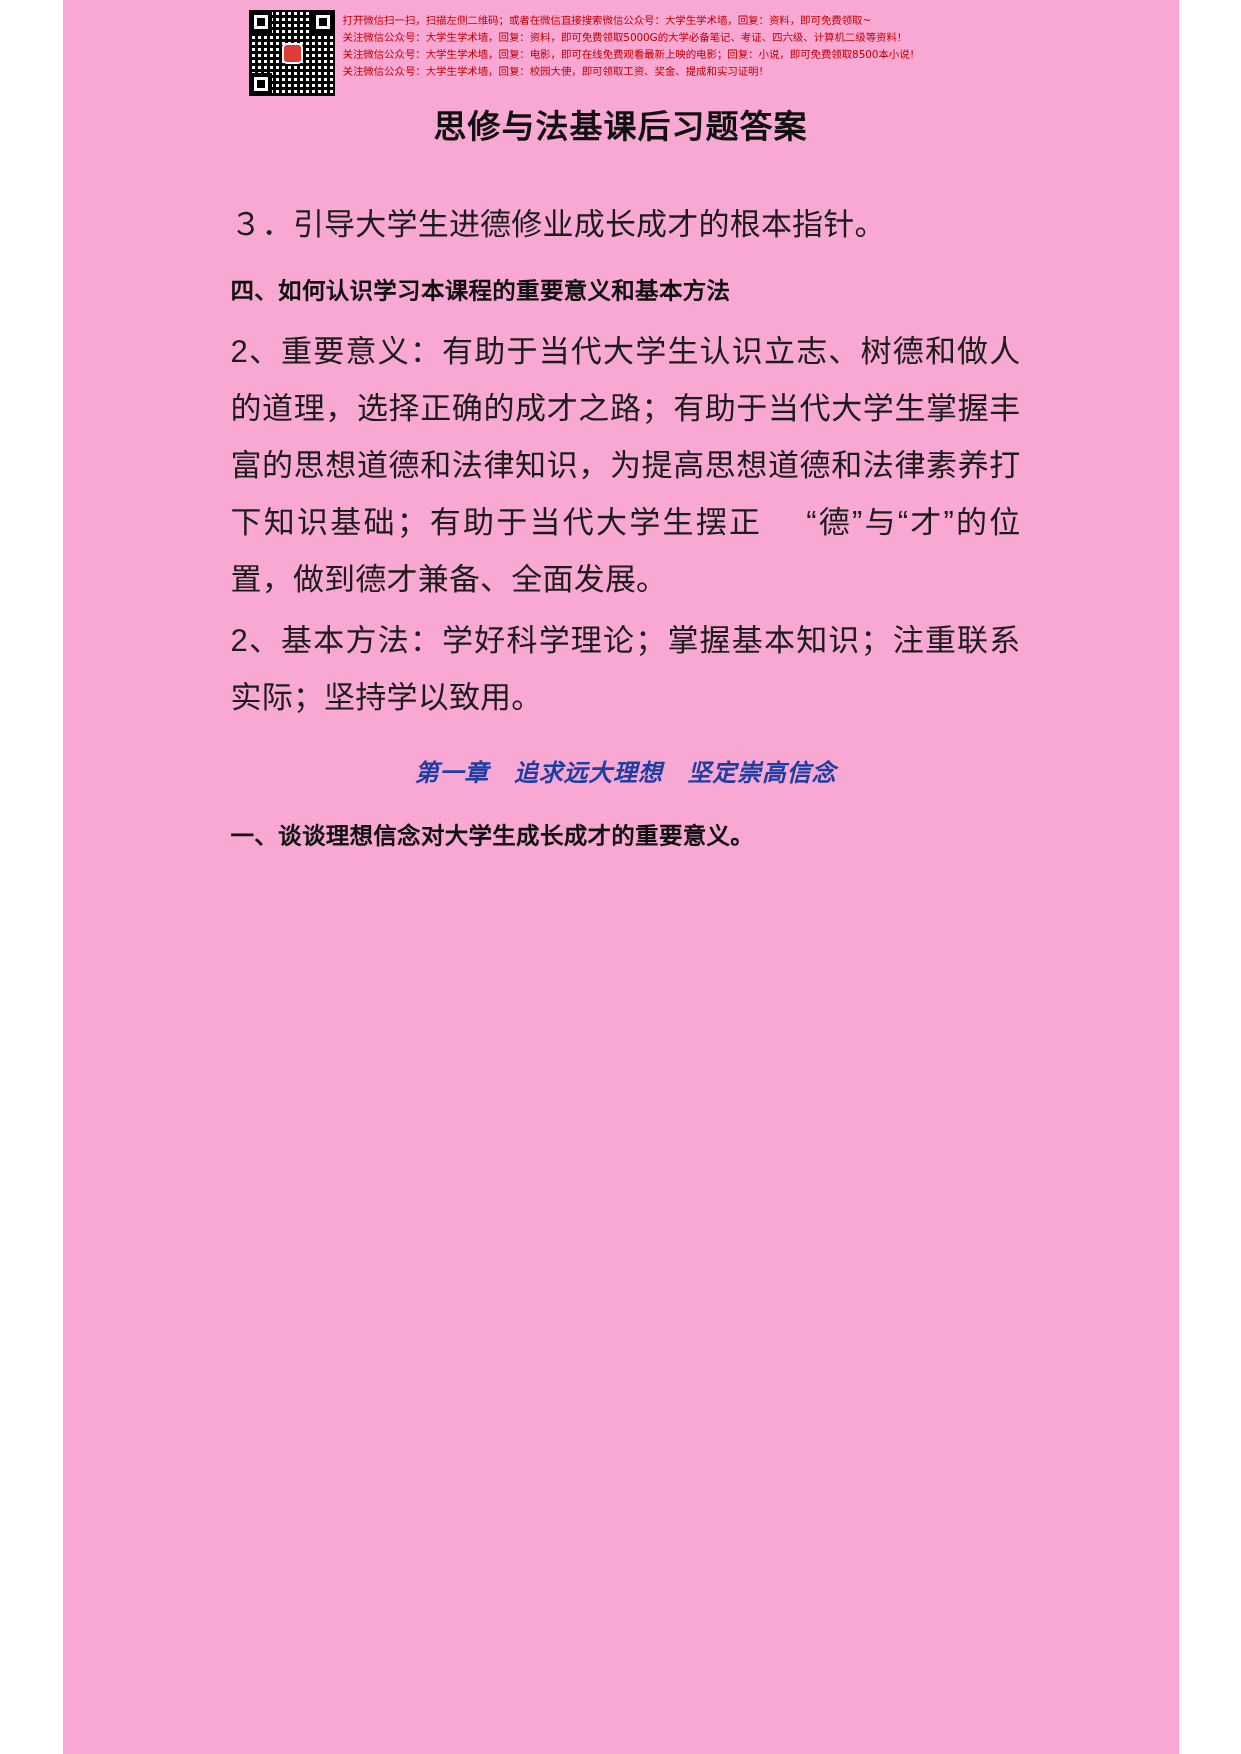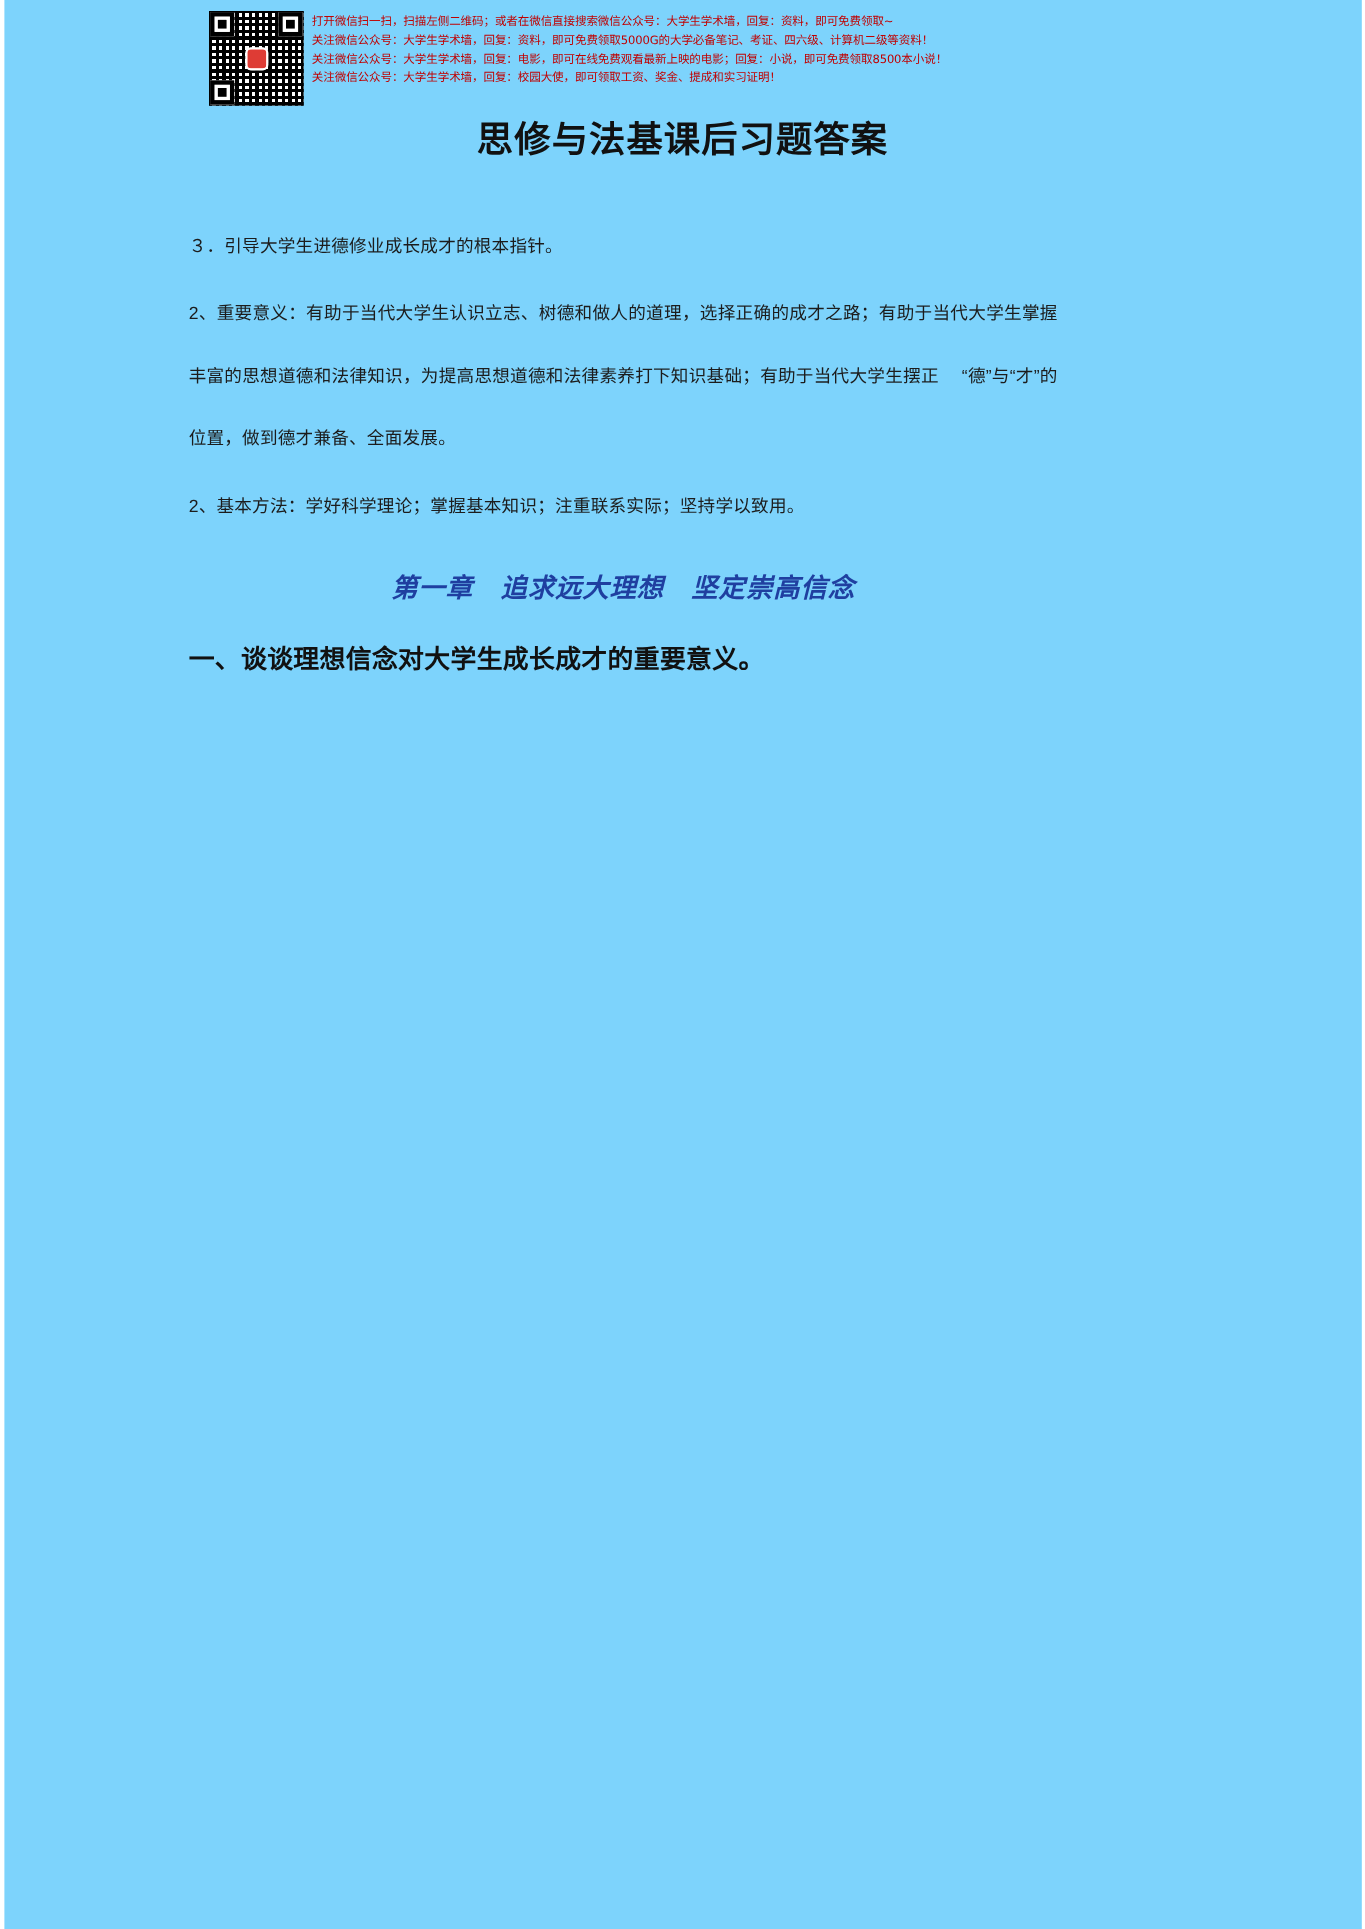--- a/index.html
+++ b/index.html
@@ -7,24 +7,24 @@
     margin: 0;
     padding: 0;
     background: #ffffff;
   }
   body {
     font-family: "Liberation Sans", "DejaVu Sans", sans-serif;
     color: #1a1a1a;
   }
   .page {
     position: relative;
-    width: 1234px;
+    width: 1116px;
     height: 1754px;
     margin: 0 auto;
-    background: #7dd3fc;
+    background: #f9a8d4;
     overflow: hidden;
     box-sizing: border-box;
   }
 
   
   .promo {
     position: absolute;
     top: 10px;
     left: 186px;
     display: flex;
@@ -95,21 +95,21 @@
   
   .body-col {
     position: absolute;
     top: 196px;
     left: 168px;
     width: 790px;
   }
 
   p.para {
     margin: 0 0 4px 0;
-    font-size: 16px;
+    font-size: 31px;
     line-height: 57px;
     color: #1c1c1c;
     text-align: justify;
     text-justify: inter-ideograph;
     letter-spacing: 0.2px;
   }
 
   h2.sec-head {
     margin: 12px 0 6px 0;
     font-size: 23.5px;
@@ -149,20 +149,21 @@
       <div class="promo-line">关注微信公众号：大学生学术墙，回复：校园大使，即可领取工资、奖金、提成和实习证明！</div>
     </div>
   </div>
 
   <div class="doc-title">思修与法基课后习题答案</div>
 
   <div class="body-col">
 
     <p class="para">３．引导大学生进德修业成长成才的根本指针。</p>
 
+    <h2 class="sec-head">四、如何认识学习本课程的重要意义和基本方法</h2>
 
     <p class="para">2、重要意义：有助于当代大学生认识立志、树德和做人的道理，选择正确的成才之路；有助于当代大学生掌握丰富的思想道德和法律知识，为提高思想道德和法律素养打下知识基础；有助于当代大学生摆正 　“德”与“才”的位置，做到德才兼备、全面发展。</p>
 
     <p class="para">2、基本方法：学好科学理论；掌握基本知识；注重联系实际；坚持学以致用。</p>
 
     <h2 class="chapter-head">第一章　追求远大理想　坚定崇高信念</h2>
 
     <h2 class="sec-head">一、谈谈理想信念对大学生成长成才的重要意义。</h2>
 
 

